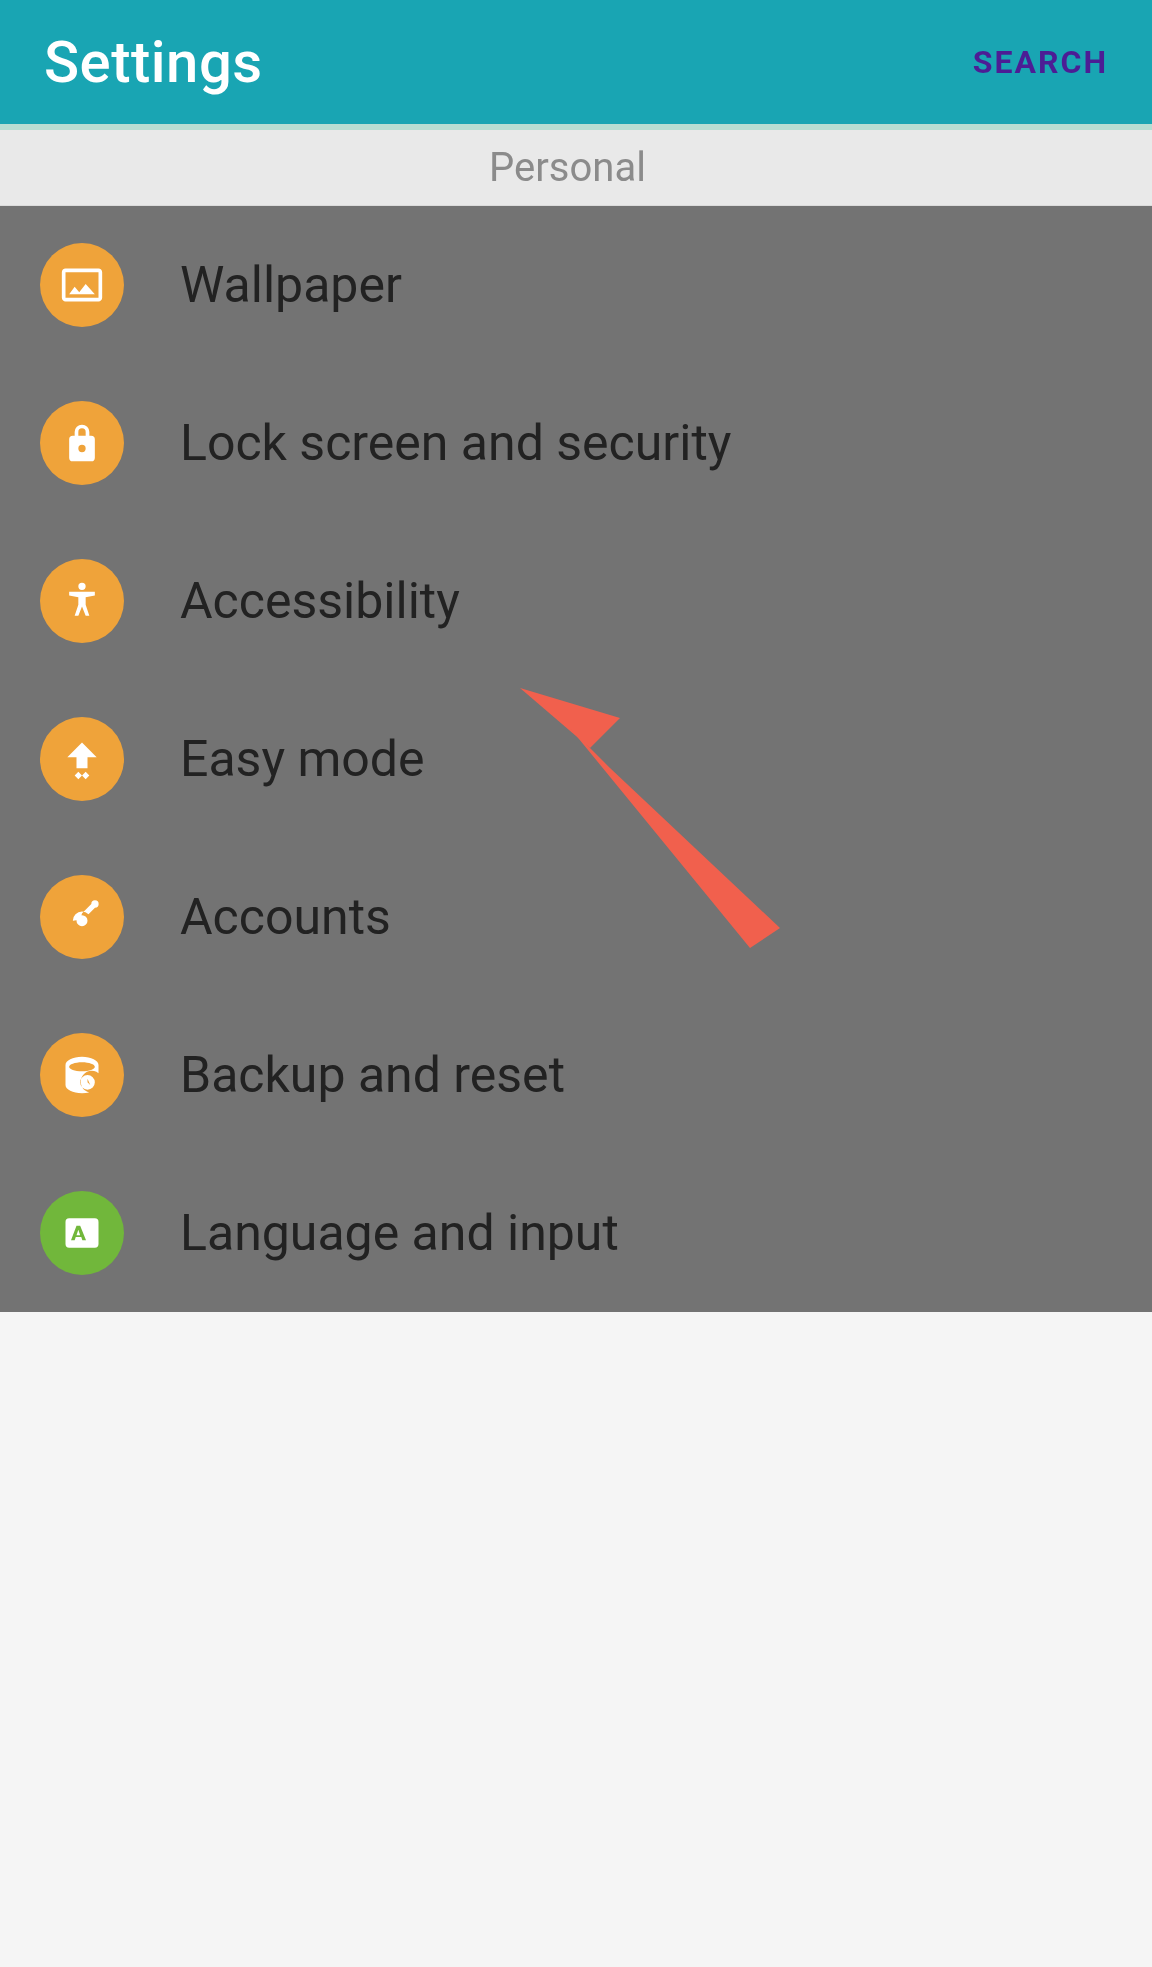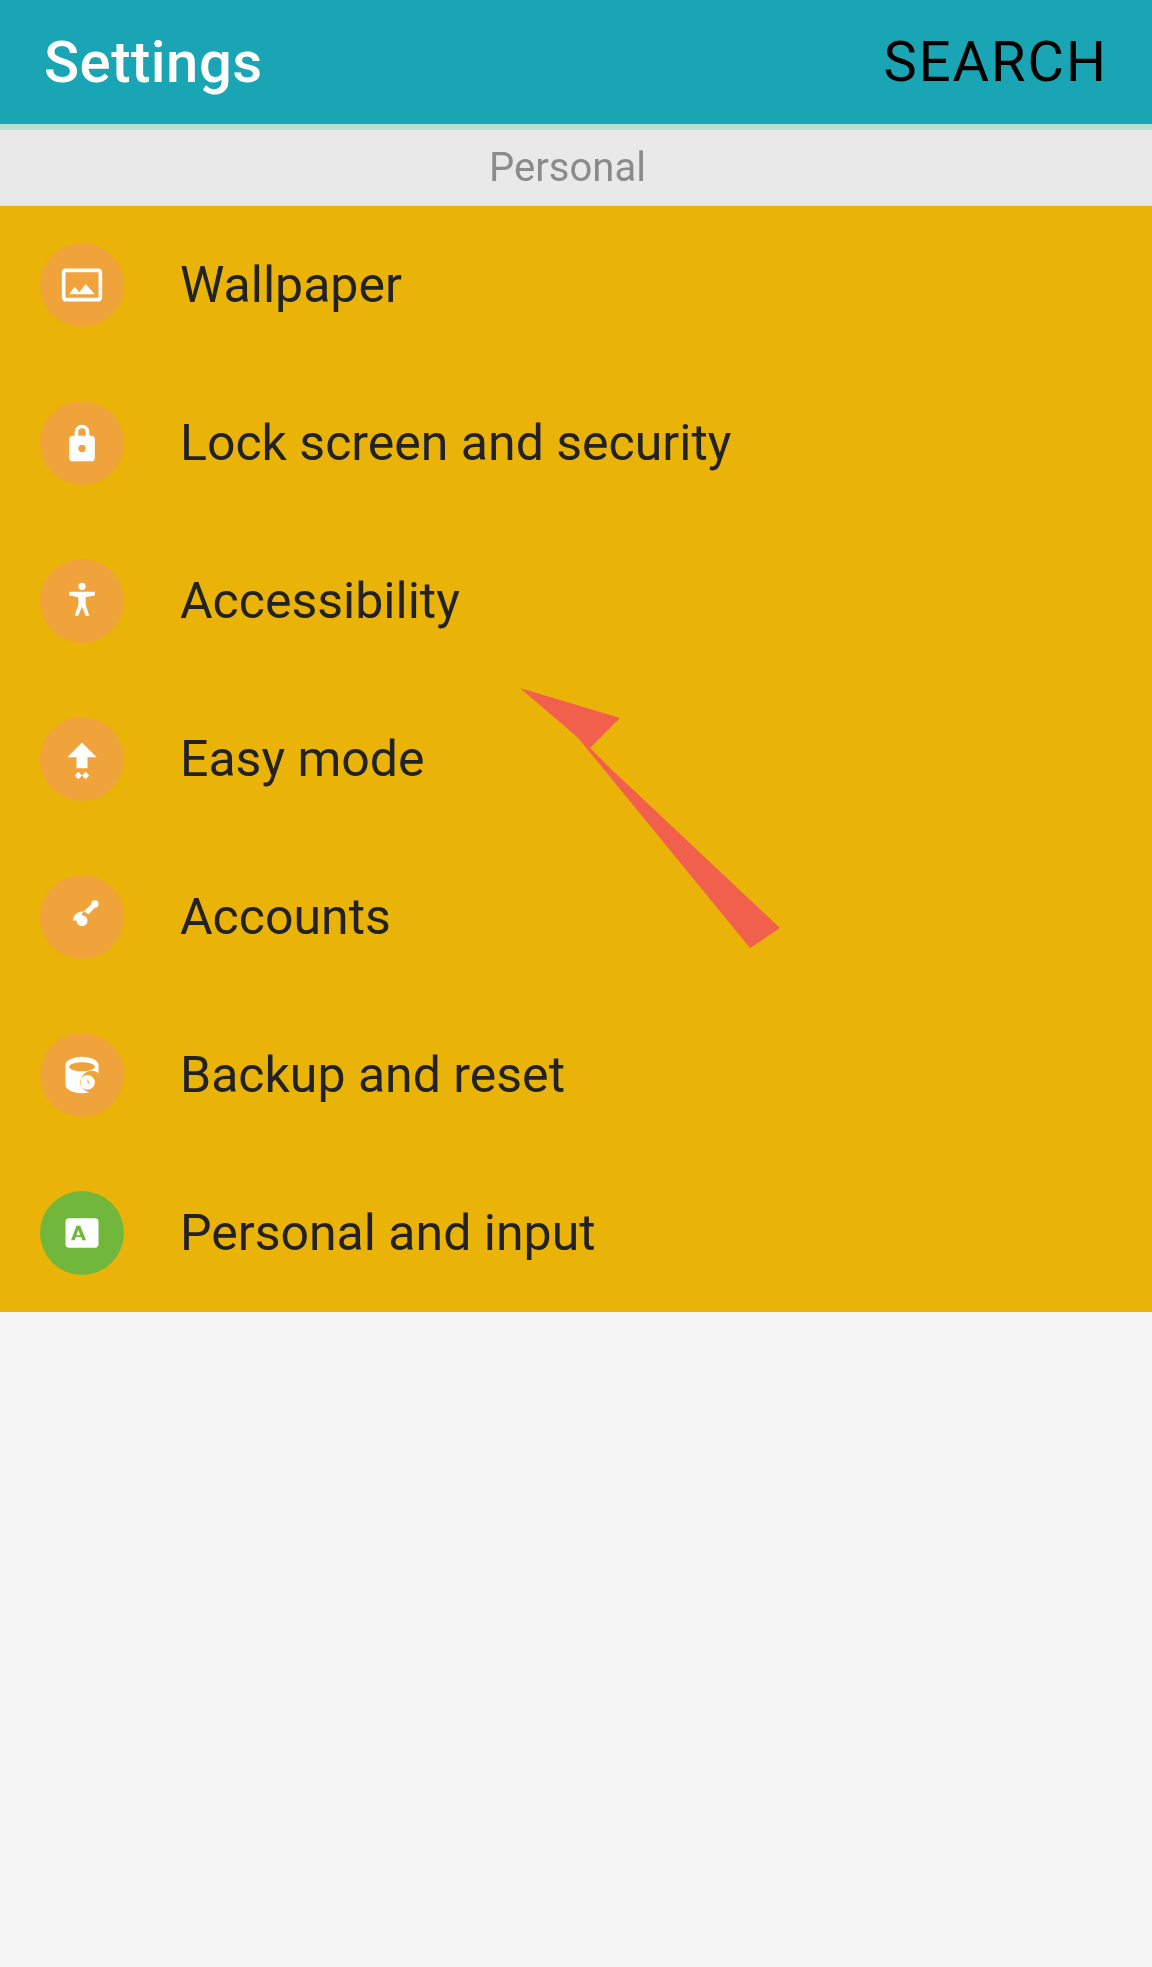--- a/index.html
+++ b/index.html
@@ -13,34 +13,34 @@
     padding: 0 44px;
     border-bottom: 6px solid #b7ded3;
   }
   .header-title {
     color: #ffffff;
     font-size: 58px;
     font-weight: 500;
     letter-spacing: 0.5px;
   }
   .header-search {
-    color: #000000;
-    font-size: 56px;
-    font-weight: 400;
+    color: #4c1d95;
+    font-size: 32px;
+    font-weight: 700;
     letter-spacing: 2px;
   }
   .section-header {
     background: #e9e9e9;
     padding: 14px 47px 14px 30px;
     font-size: 40px;
     color: #8b8b8b;
     font-weight: 400;
     border-bottom: 1px solid #dcdcdc;
   }
-  .list { background: #eab308; }
+  .list { background: #737373; }
   .item {
     display: flex;
     align-items: center;
     height: 158px;
     padding: 0 40px;
   }
   .icon-circle {
     width: 84px;
     height: 84px;
     border-radius: 50%;
@@ -140,21 +140,21 @@
   </div>
 
   <div class="list">
 
     <div class="item">
       <div class="icon-circle green">
         <svg viewBox="0 0 24 24">
             <path d="M5 4h14a2 2 0 0 1 2 2v12a2 2 0 0 1-2 2H5a2 2 0 0 1-2-2V6a2 2 0 0 1 2-2zm4 4l-3 8h2l.6-1.8h3l.6 1.8h2L11 8H9zm1 2.2l1 3h-2l1-3z"></path>
           </svg>
       </div>
-      <div class="item-label">Personal and input</div>
+      <div class="item-label">Language and input</div>
     </div>
 
   </div>
 
   <svg class="arrow-overlay" viewBox="0 0 320 280">
     <g fill="#f1604d">
       <polygon points="20,20 120,50 90,80"></polygon>
       <polygon points="70,60 110,100 280,260 250,280"></polygon>
     </g>
   </svg>

